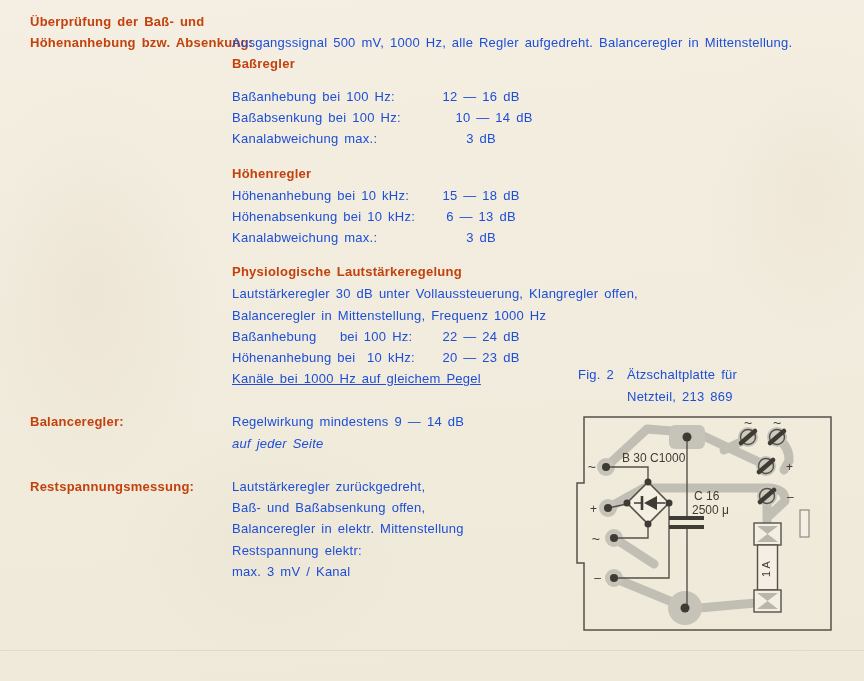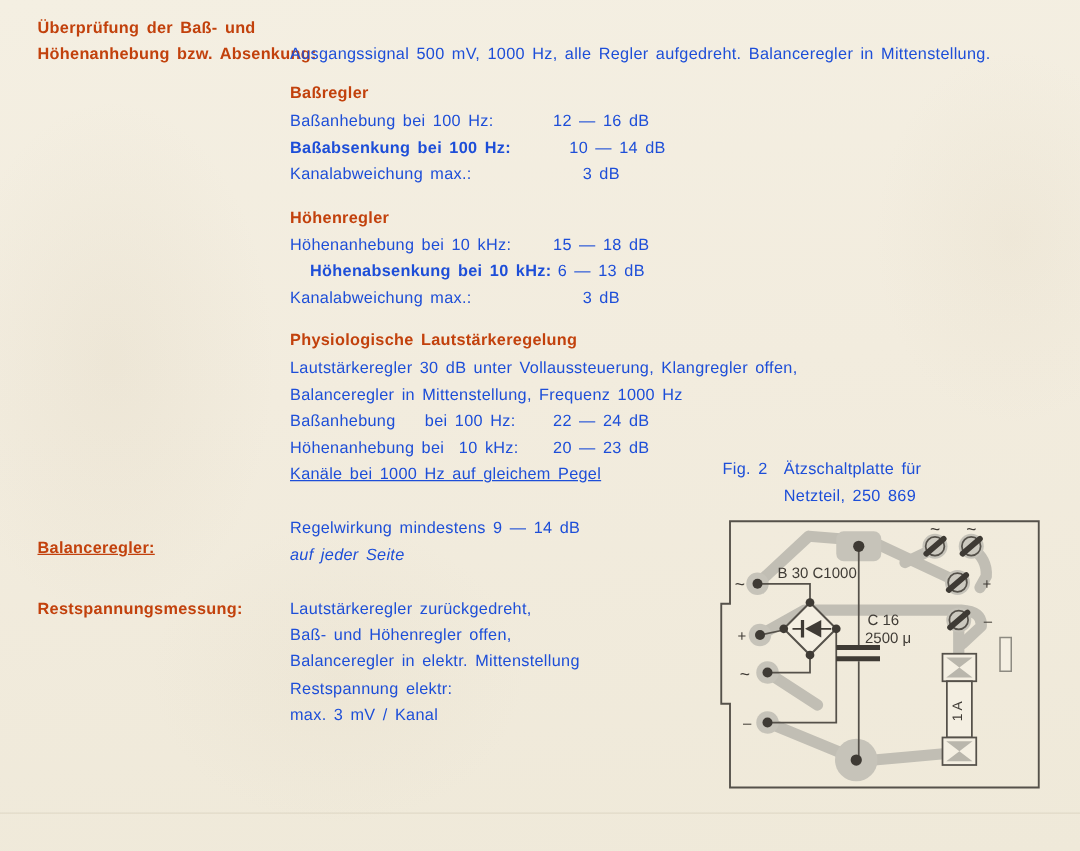--- a/index.html
+++ b/index.html
@@ -24,56 +24,56 @@
 
 <div class="blotch" style="left:-40px;top:80px;width:260px;height:420px;background:radial-gradient(closest-side,rgba(205,192,165,0.14),rgba(205,192,165,0));"></div>
 <div class="blotch" style="left:700px;top:40px;width:220px;height:300px;background:radial-gradient(closest-side,rgba(210,196,168,0.12),rgba(210,196,168,0));"></div>
 <div class="blotch" style="left:120px;top:420px;width:300px;height:240px;background:radial-gradient(closest-side,rgba(208,196,170,0.10),rgba(208,196,170,0));"></div>
 <div class="edge-line" style="top:650px;"></div>
 
 <div class="t b" style="left:30px;top:14px;">Überprüfung der Baß- und</div>
 <div class="t b" style="left:30px;top:35px;">Höhenanhebung bzw. Absenkung:</div>
 <div class="t" style="left:232px;top:35px;">Ausgangssignal 500 mV, 1000 Hz, alle Regler aufgedreht. Balanceregler in Mittenstellung.</div>
 
-<div class="t b" style="left:232px;top:66px;">Baßregler</div>
+<div class="t b" style="left:232px;top:56px;">Baßregler</div>
 <div class="t" style="left:232px;top:89px;">Baßanhebung bei 100 Hz:</div>
 <div class="t val" style="left:437px;top:89px;">12 — 16 dB</div>
-<div class="t" style="left:232px;top:110px;font-weight:bold;">Baßabsenkung bei 100 Hz:</div>
+<div class="t" style="left:232px;top:110px;">Baßabsenkung bei 100 Hz:</div>
 <div class="t val" style="left:450px;top:110px;">10 — 14 dB</div>
 <div class="t" style="left:232px;top:131px;">Kanalabweichung max.:</div>
 <div class="t val" style="left:437px;top:131px;">3 dB</div>
 
 <div class="t b" style="left:232px;top:166px;">Höhenregler</div>
 <div class="t" style="left:232px;top:188px;">Höhenanhebung bei 10 kHz:</div>
 <div class="t val" style="left:437px;top:188px;">15 — 18 dB</div>
-<div class="t" style="left:248px;top:209px;font-weight:bold;">Höhenabsenkung bei 10 kHz:</div>
+<div class="t" style="left:232px;top:209px;">Höhenabsenkung bei 10 kHz:</div>
 <div class="t val" style="left:437px;top:209px;">6 — 13 dB</div>
 <div class="t" style="left:232px;top:230px;">Kanalabweichung max.:</div>
 <div class="t val" style="left:437px;top:230px;">3 dB</div>
 
 <div class="t b" style="left:232px;top:264px;">Physiologische Lautstärkeregelung</div>
 <div class="t" style="left:232px;top:286px;">Lautstärkeregler 30 dB unter Vollaussteuerung, Klangregler offen,</div>
 <div class="t" style="left:232px;top:308px;">Balanceregler in Mittenstellung, Frequenz 1000 Hz</div>
 <div class="t" style="left:232px;top:329px;">Baßanhebung    bei 100 Hz:</div>
 <div class="t val" style="left:437px;top:329px;">22 — 24 dB</div>
 <div class="t" style="left:232px;top:350px;">Höhenanhebung bei  10 kHz:</div>
 <div class="t val" style="left:437px;top:350px;">20 — 23 dB</div>
 <div class="t" style="left:232px;top:371px;text-decoration:underline;">Kanäle bei 1000 Hz auf gleichem Pegel</div>
 
 <div class="t" style="left:578px;top:367px;">Fig. 2</div>
 <div class="t" style="left:627px;top:367px;">Ätzschaltplatte für</div>
-<div class="t" style="left:627px;top:389px;">Netzteil, 250 869</div>
+<div class="t" style="left:627px;top:389px;">Netzteil, 213 869</div>
 
-<div class="t b" style="left:30px;top:430px;text-decoration:underline;">Balanceregler:</div>
+<div class="t b" style="left:30px;top:414px;">Balanceregler:</div>
 <div class="t" style="left:232px;top:414px;">Regelwirkung mindestens 9 — 14 dB</div>
 <div class="t" style="left:232px;top:436px;font-style:italic;">auf jeder Seite</div>
 
 <div class="t b" style="left:30px;top:479px;">Restspannungsmessung:</div>
 <div class="t" style="left:232px;top:479px;">Lautstärkeregler zurückgedreht,</div>
-<div class="t" style="left:232px;top:500px;">Baß- und Höhenregler offen,</div>
+<div class="t" style="left:232px;top:500px;">Baß- und Baßabsenkung offen,</div>
 <div class="t" style="left:232px;top:521px;">Balanceregler in elektr. Mittenstellung</div>
 <div class="t" style="left:232px;top:543px;">Restspannung elektr:</div>
 <div class="t" style="left:232px;top:564px;">max. 3 mV / Kanal</div>
 
 <svg width="864" height="681" viewBox="0 0 864 681">
 
   <g stroke="#c1beb4" stroke-width="9" fill="none" stroke-linecap="round" stroke-linejoin="round">
     <path d="M606,467 L647,429 L697,433 L761,463"></path>
     <path d="M747,439 L724,450"></path>
     <path d="M777,438 Q790,447 789,461 L784,470"></path>

